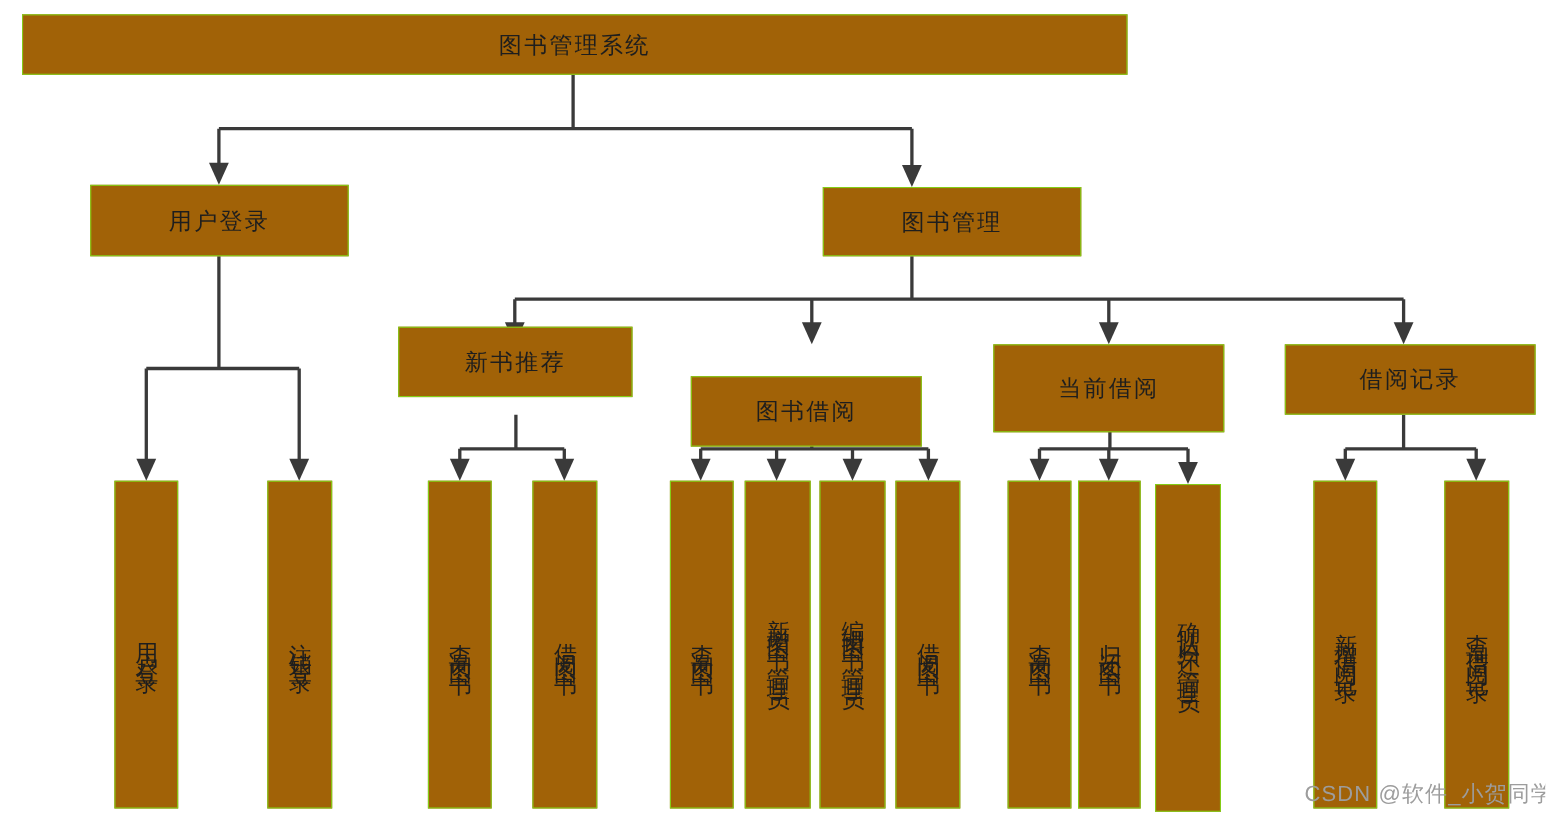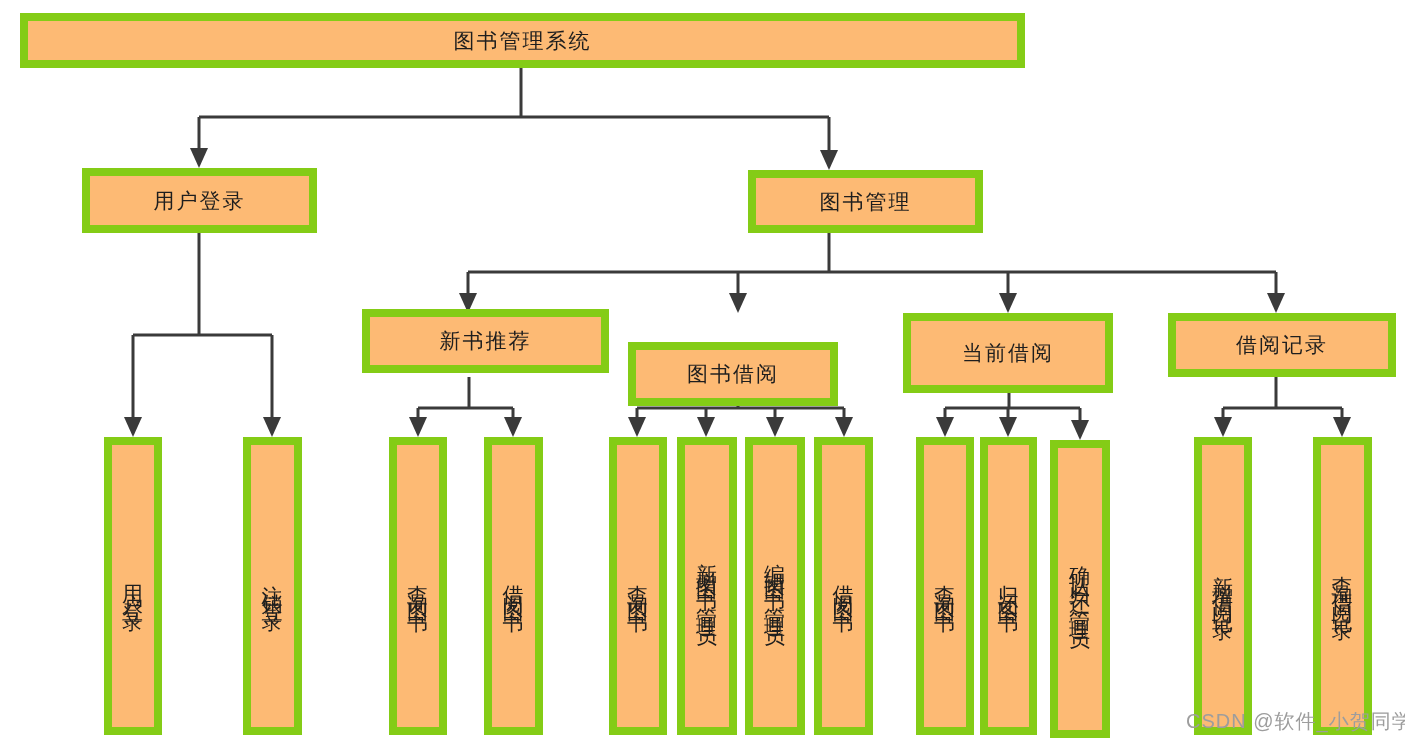--- a/index.html
+++ b/index.html
@@ -4,21 +4,21 @@
 <style>
   html,body{margin:0;padding:0;background:#ffffff;}
   .stage{
     position:relative;width:1405px;height:747px;background:#ffffff;
     font-family:"Liberation Sans","DejaVu Sans",sans-serif;overflow:hidden;
   }
   .connectors{position:absolute;left:0;top:0;width:1405px;height:747px;pointer-events:none;}
   .connectors path{stroke:#3a3a3a;stroke-width:3;fill:none;}
   .connectors polygon{fill:#3a3a3a;stroke:none;}
   .node{
-    position:absolute;box-sizing:border-box;border:8px solid #84cc16;background:#fdba74;
+    position:absolute;box-sizing:border-box;border:1px solid #84cc16;background:#a16207;
     display:flex;align-items:center;justify-content:center;color:#1e1e1e;z-index:2;
   }
   .node.h span{font-size:21px;letter-spacing:2px;white-space:nowrap;}
   .node.v span{
     writing-mode:vertical-rl;text-orientation:mixed;
     font-size:21px;letter-spacing:9px;line-height:1.1;white-space:nowrap;
   }
   .watermark{
     position:absolute;left:1186px;top:708px;z-index:5;
     font-size:20px;color:#9d9d9d;letter-spacing:1px;white-space:nowrap;
@@ -76,21 +76,21 @@
     <span>图书管理系统</span>
   </div>
 
   <div class="node h" style="left:82px;top:168px;width:235px;height:65px;">
     <span>用户登录</span>
   </div>
   <div class="node h" style="left:712px;top:170px;width:235px;height:63px;margin-left:36px;">
     <span>图书管理</span>
   </div>
 
-  <div class="node h" style="left:362px;top:309px;width:247px;height:64px;">
+  <div class="node h" style="left:362px;top:297px;width:213px;height:64px;">
     <span>新书推荐</span>
   </div>
   <div class="node h" style="left:628px;top:313px;width:210px;height:64px;margin-top:29px;">
     <span>图书借阅</span>
   </div>
   <div class="node h" style="left:903px;top:313px;width:210px;height:80px;">
     <span>当前借阅</span>
   </div>
   <div class="node h" style="left:1168px;top:313px;width:228px;height:64px;">
     <span>借阅记录</span>

